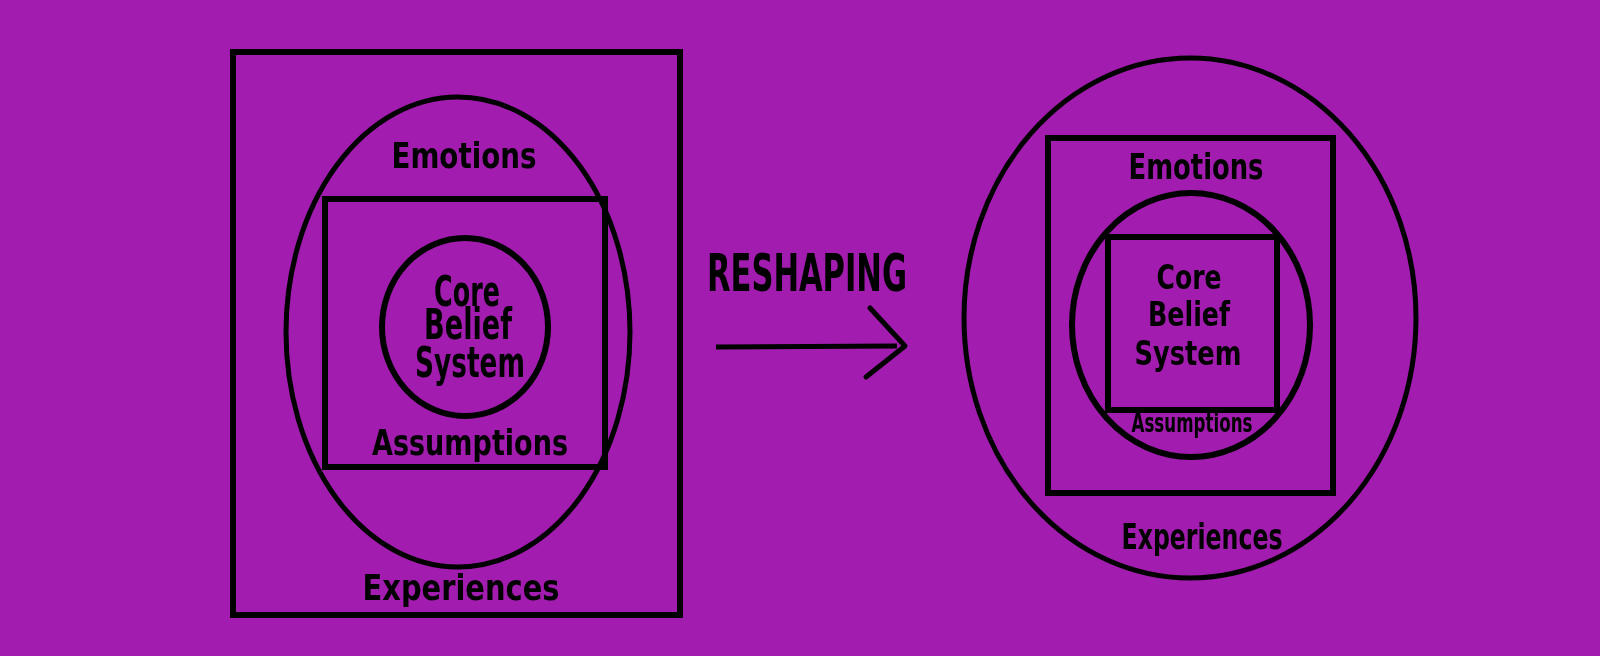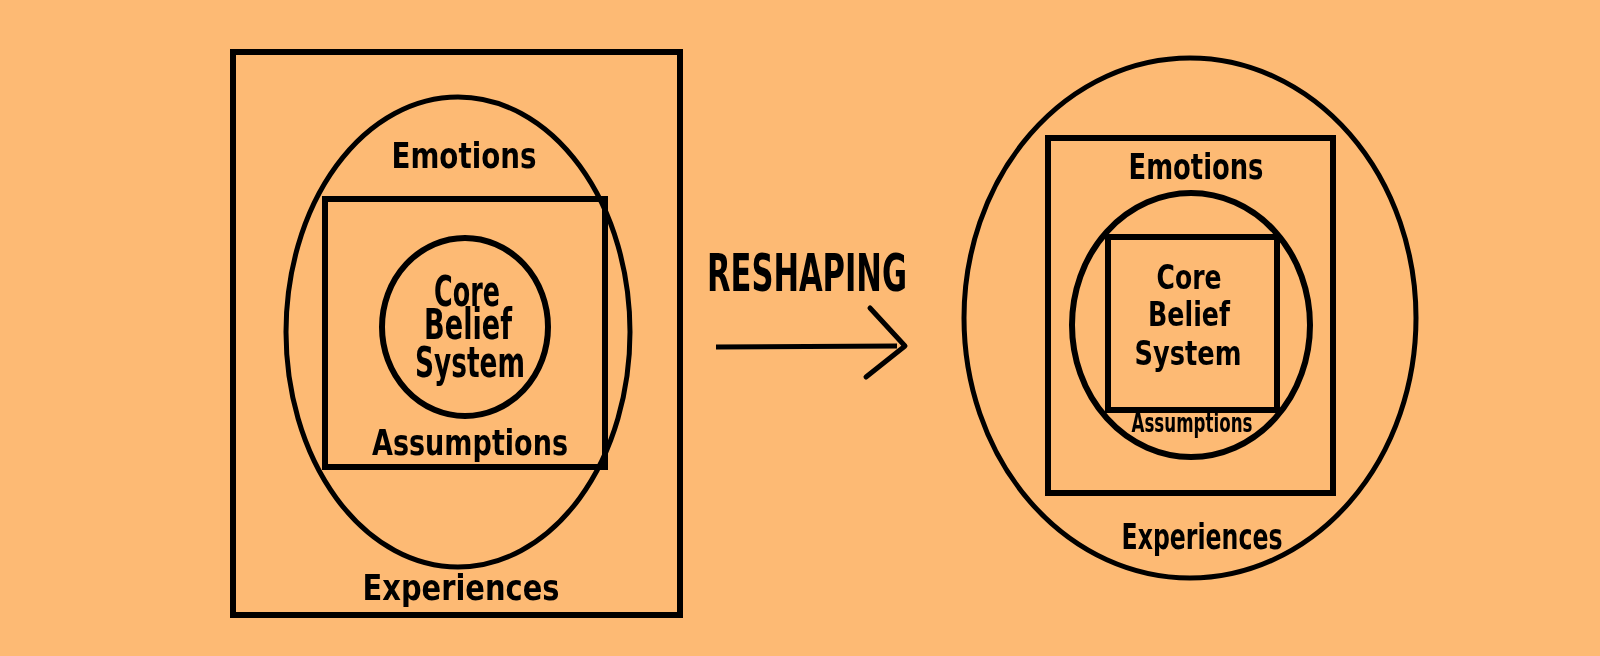--- a/index.html
+++ b/index.html
@@ -4,21 +4,21 @@
 <style>
   html, body {
     margin: 0;
     padding: 0;
     background: #ffffff;
   }
   .stage {
     position: relative;
     width: 1600px;
     height: 656px;
-    background: #fdba74;
+    background: #a21caf;
     overflow: hidden;
   }
   svg { display: block; }
   .shape {
     fill: none;
     stroke: #000000;
   }
   .sw5 { stroke-width: 5; }
   .sw6 { stroke-width: 6; }
   text {

